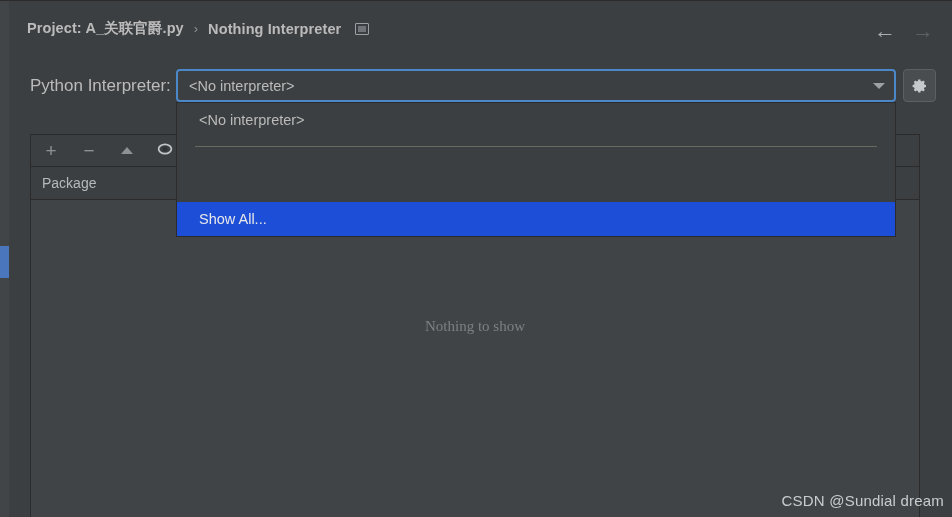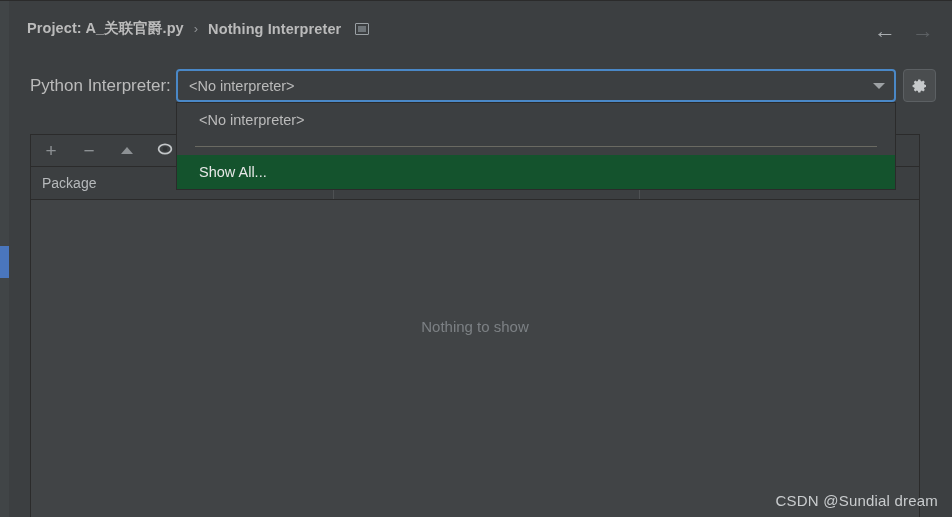--- a/index.html
+++ b/index.html
@@ -228,20 +228,21 @@
     height: 318px;
     background: #414446;
   }
   .nothing-to-show {
     position: absolute;
     left: 0; right: 0;
     top: 118px;
     text-align: center;
     font-size: 15px;
     color: #7c8084;
+    font-family: Liberation Serif, serif;
   }
 
   
   .popup {
     position: absolute;
     left: 176px;
     top: 101px;
     width: 720px;
     background: #3c3f41;
     border: 1px solid #2b2b2b;
@@ -252,39 +253,40 @@
     height: 34px;
     display: flex;
     align-items: center;
     padding-left: 22px;
     font-size: 14.5px;
     color: #bbbbbb;
     cursor: pointer;
     box-sizing: border-box;
   }
   .popup-item.selected {
-    background: #14532d;
+    background: #1d4ed8;
     color: #e8e8e8;
+    margin-top: 47px;
   }
   .popup-sep-wrap {
     height: 18px;
     display: flex;
     align-items: center;
     padding: 0 18px;
   }
   .popup-sep {
     height: 1px;
     width: 100%;
     background: #6a6a62;
   }
 
   
   .watermark {
     position: absolute;
-    right: 14px;
+    right: 8px;
     bottom: 8px;
     font-size: 15px;
     color: #c9ccce;
     z-index: 60;
     white-space: nowrap;
     letter-spacing: 0.2px;
   }
 </style>
 </head>
 <body>

